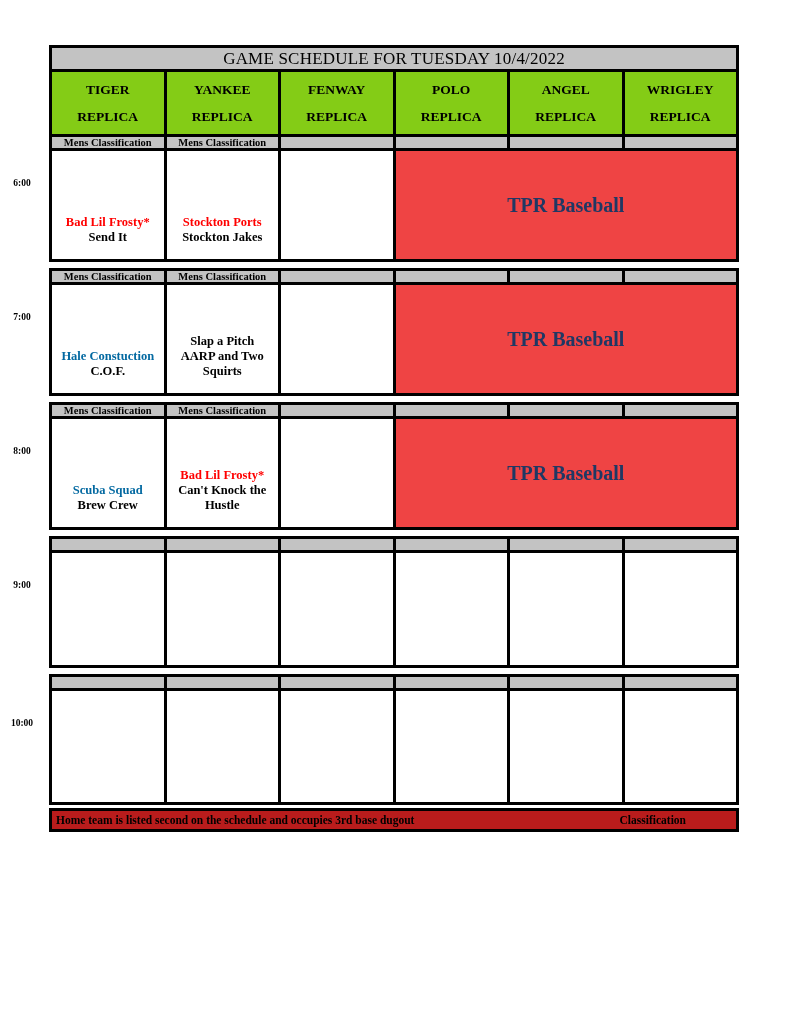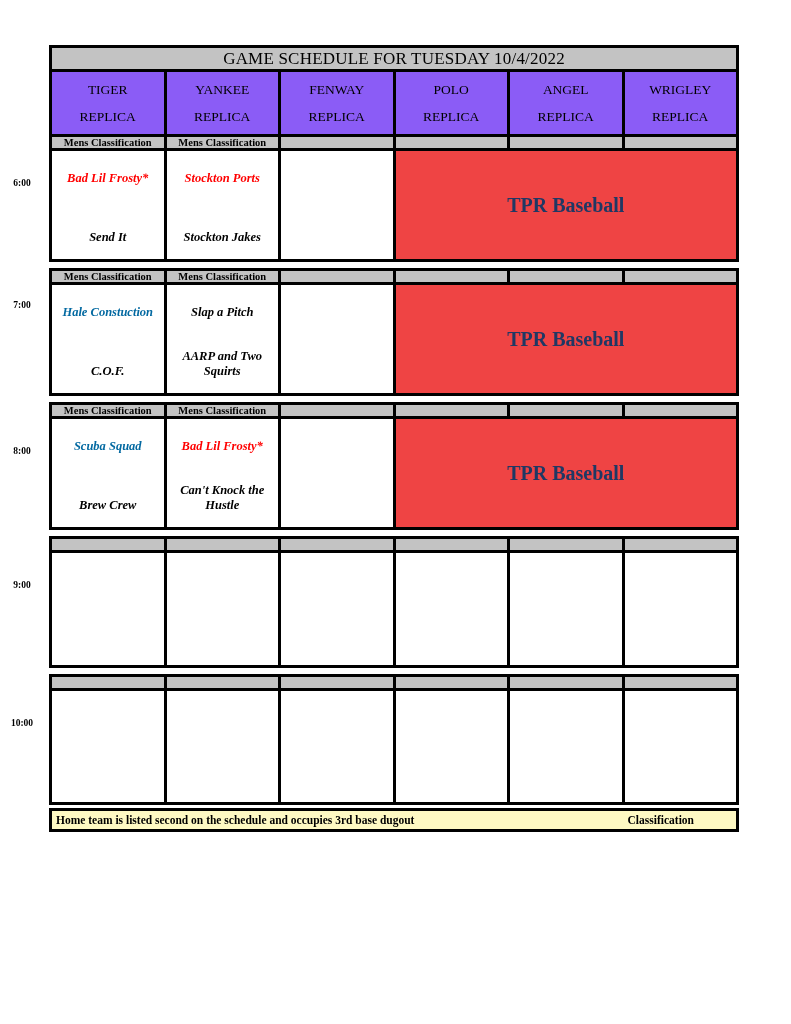--- a/index.html
+++ b/index.html
@@ -11,61 +11,61 @@
     color:#000;
     overflow:hidden;
   }
   .grid{position:absolute;left:49px;top:45px;width:690px;}
   table{border-collapse:collapse;table-layout:fixed;width:690px;}
   td{border:3px solid #000;padding:0;text-align:center;vertical-align:middle;}
   .title-cell{
     background:#c3c3c3;height:21px;
     font-weight:normal;font-size:17px;letter-spacing:.2px;
   }
-  .field-cell{background:#8b5cf6;height:62px;font-weight:normal;font-size:13.5px;}
+  .field-cell{background:#84cc16;height:62px;font-weight:bold;font-size:13.5px;}
   .field-cell .ln{line-height:14px;}
   .field-cell .ln + .ln{margin-top:13px;}
   .strip-cell{
     background:#c3c3c3;height:11px;
     font-weight:bold;font-size:10.5px;line-height:11px;
   }
   .game-td{height:108px;background:#ffffff;}
   .tallA{height:112px;}
   .tallB{height:111px;}
   .game-inner{
     height:100%;box-sizing:border-box;
-    display:flex;flex-direction:column;justify-content:space-between;align-items:center;
+    display:flex;flex-direction:column;justify-content:flex-end;align-items:center;
     padding:20px 3px 14px;
-    font-weight:bold;font-size:12.5px;line-height:1.2;font-style:italic;
+    font-weight:bold;font-size:12.5px;line-height:1.2;
   }
   .tpr-cell{
     background:#ef4444;color:#1f3864;
     font-weight:bold;font-size:20px;text-align:center;
   }
   .section{margin-top:6px;}
   .footer-bar{
     margin-top:3px;
-    background:#fef9c3;border:3px solid #000;
+    background:#b91c1c;border:3px solid #000;
     display:flex;justify-content:space-between;align-items:center;
     height:18px;font-weight:bold;font-size:11.5px;
-    padding:0 0 0 4px;
+    padding:0 8px 0 4px;
   }
   .footer-right{padding-right:42px;}
   .time-label{
     position:absolute;left:0;width:44px;text-align:center;
     font-weight:bold;font-size:9.5px;
   }
 </style>
 </head>
 <body>
 
 <div class="page">
 
   <div class="time-label" style="top:178px">6:00</div>
-  <div class="time-label" style="top:300px">7:00</div>
+  <div class="time-label" style="top:312px">7:00</div>
   <div class="time-label" style="top:446px">8:00</div>
   <div class="time-label" style="top:580px">9:00</div>
   <div class="time-label" style="top:718px">10:00</div>
 
   <div class="grid">
 
     <table>
       <tbody>
           <tr>
         <td class="title-cell" colspan="6">GAME SCHEDULE FOR TUESDAY 10/4/2022</td>

